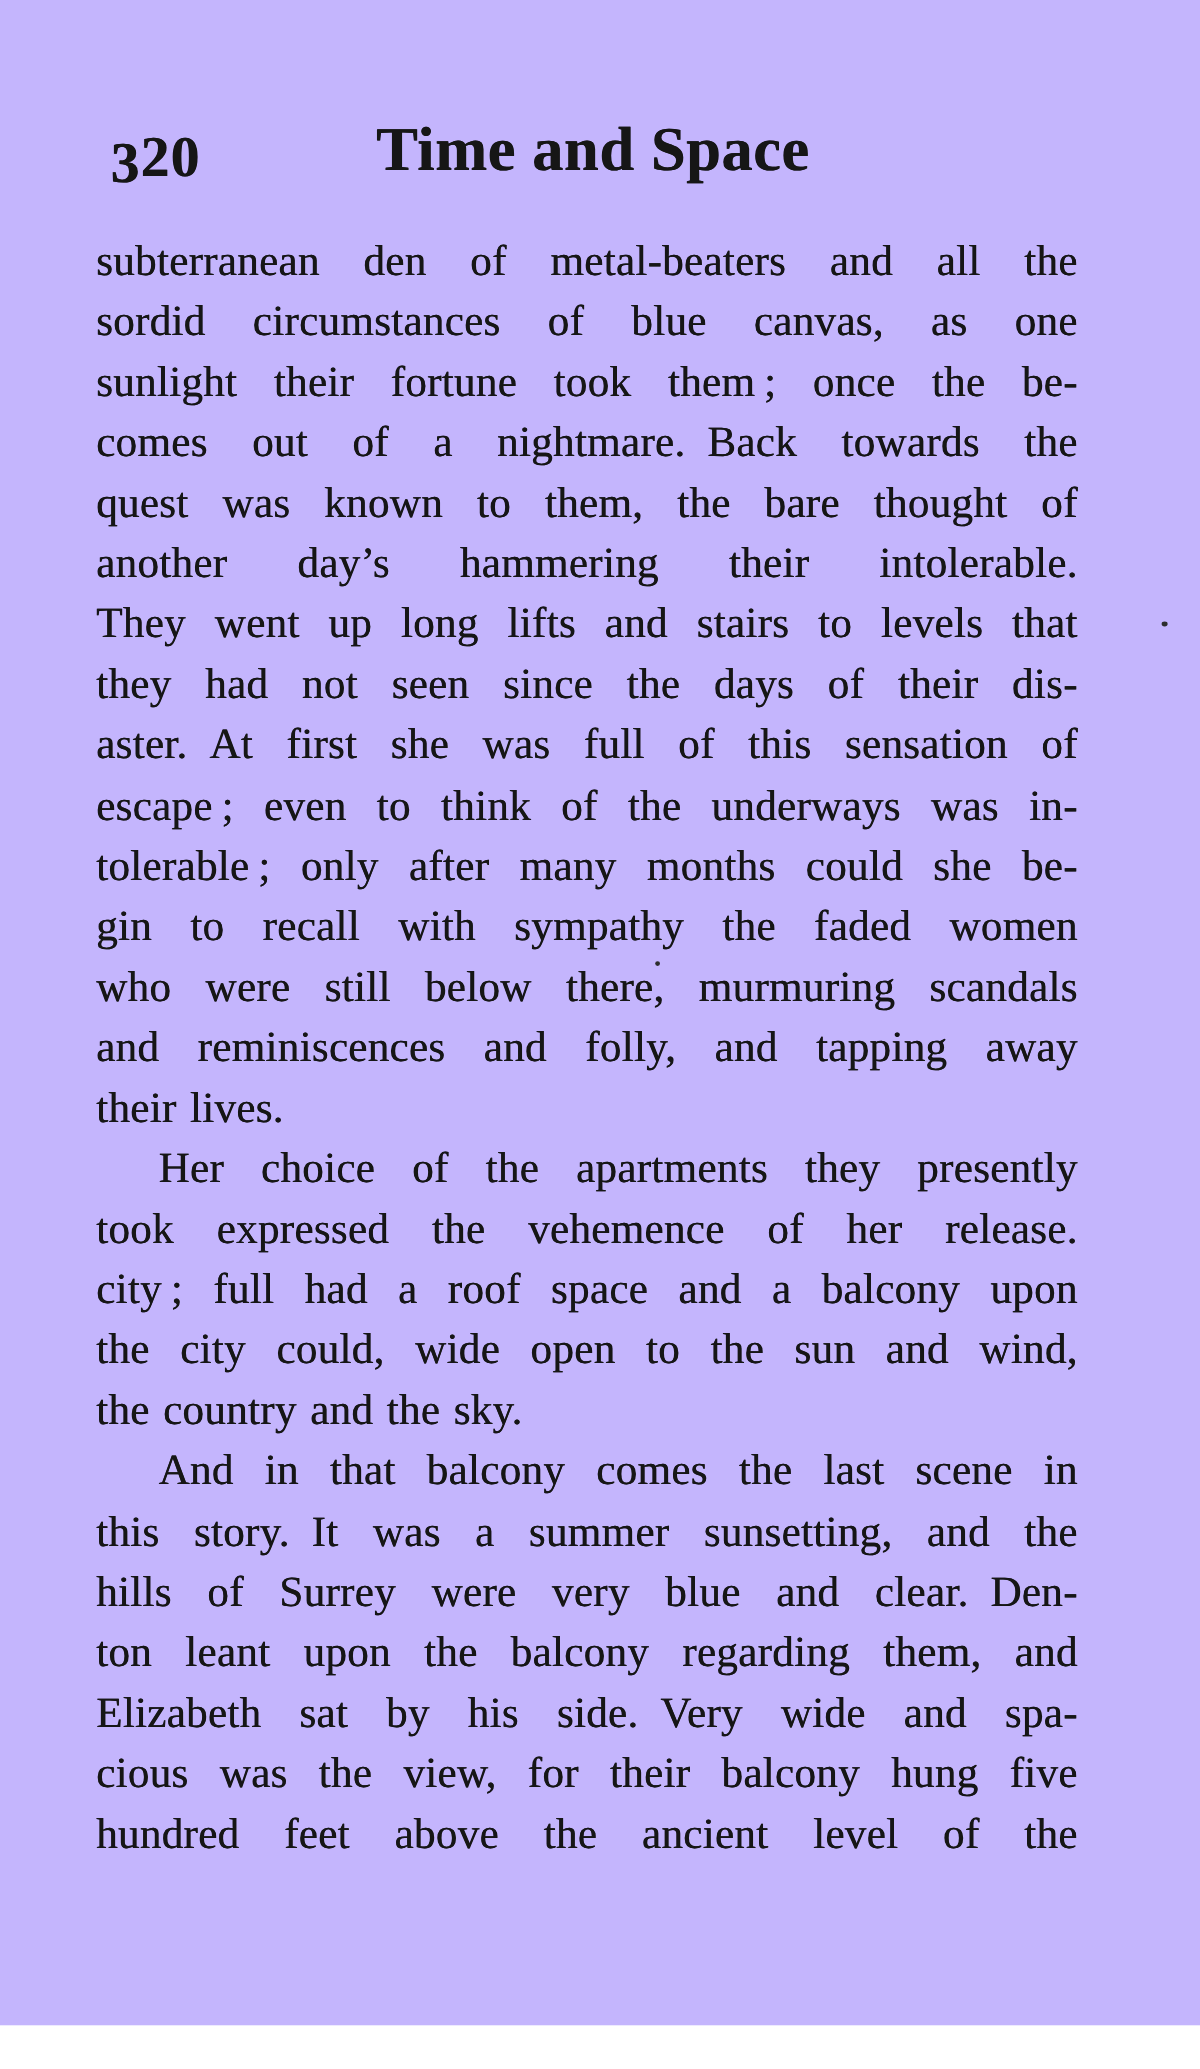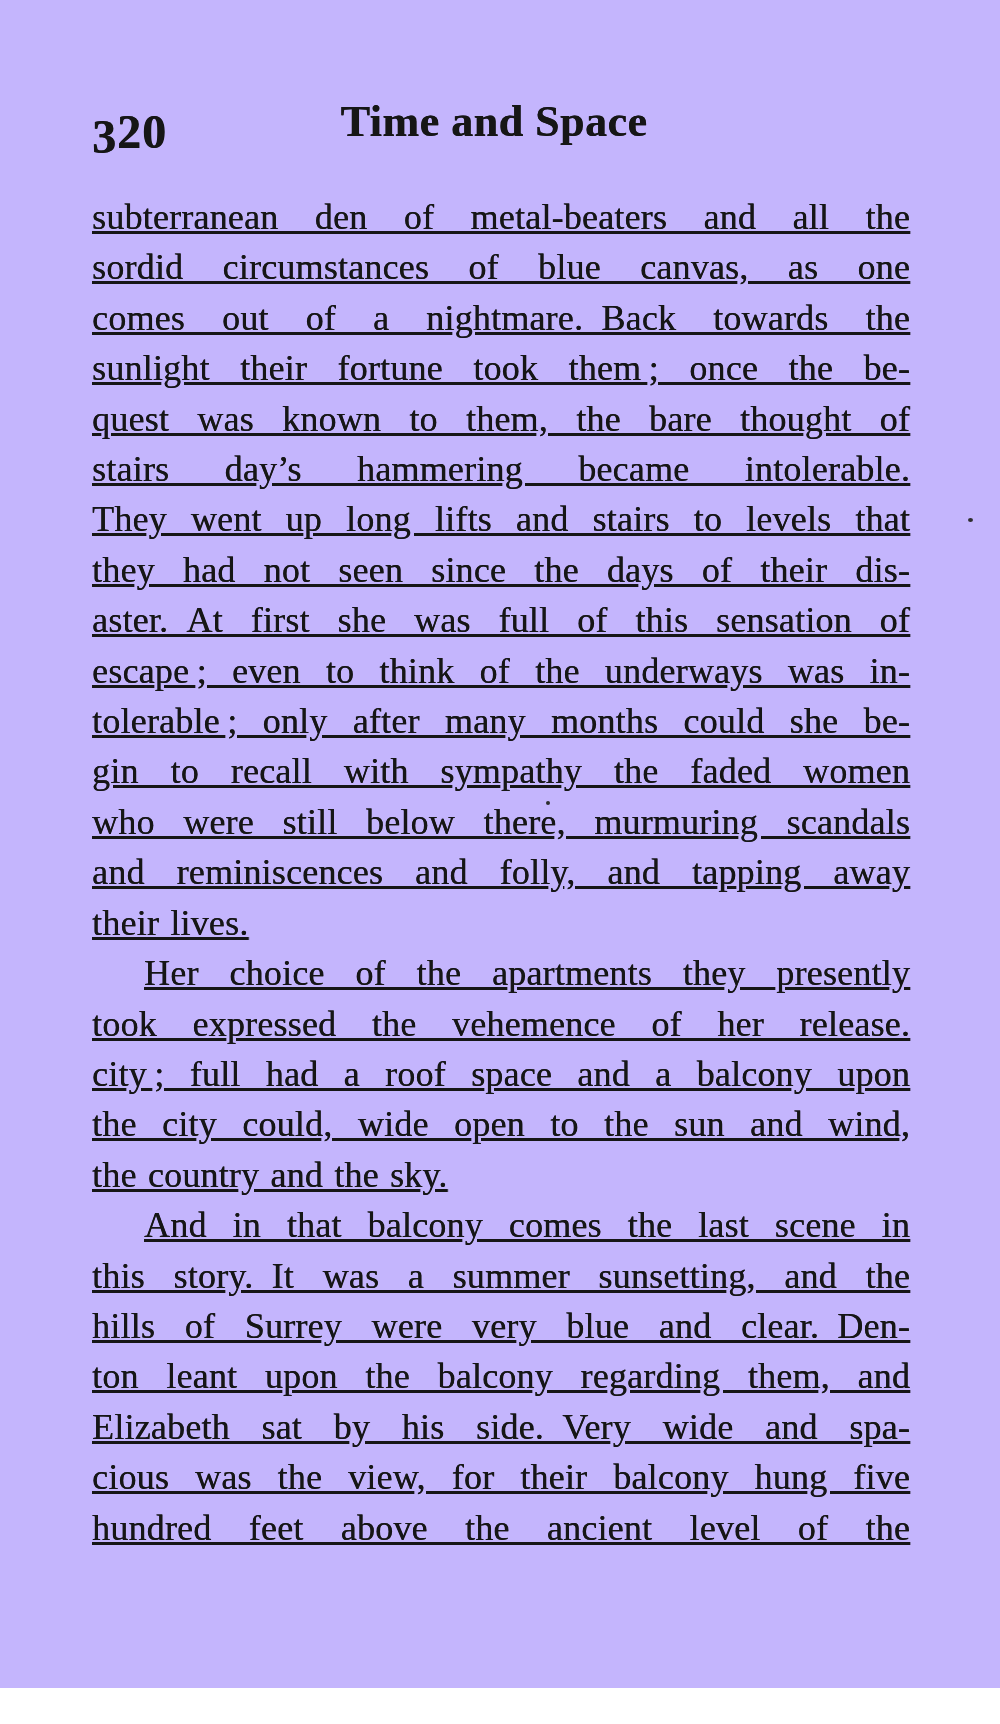--- a/index.html
+++ b/index.html
@@ -27,34 +27,33 @@
     letter-spacing: 1px;
     text-shadow: 0.4px 0 0 currentColor;
   }
   .page-number .d { display: inline-block; }
   .page-number .d-desc { transform: translateY(5px); }
   .running-title {
     position: absolute;
     left: 494px;
     top: 100px;
     transform: translateX(-50%);
-    font-size: 44px;
+    font-size: 52px;
     line-height: 1;
     font-weight: 700;
     letter-spacing: 0.5px;
     white-space: nowrap;
     text-shadow: 0.4px 0 0 currentColor;
   }
   
   .text-block {
     position: absolute;
-    left: 92px;
+    left: 80px;
     top: 192px;
     width: 818px;
-    text-decoration: underline;
   }
   .line {
     font-size: 36px;
     line-height: 50.4px;
     letter-spacing: 0.2px;
     word-spacing: 2px;
     text-align: justify;
     text-align-last: justify;
     text-shadow: 0.35px 0 0 currentColor;
     white-space: normal;
@@ -77,24 +76,24 @@
 
   <div class="page-number">
     <span class="d d-desc">3</span><span class="d">2</span><span class="d">0</span>
   </div>
 
   <div class="running-title">Time and Space</div>
 
   <div class="text-block">
     <div class="line">subterranean den of metal-beaters and all the</div>
     <div class="line">sordid circumstances of blue canvas, as one</div>
+    <div class="line">sunlight their fortune took them ; once the be-</div>
     <div class="line">comes out of a nightmare. Back towards the</div>
-    <div class="line">sunlight their fortune took them ; once the be-</div>
     <div class="line">quest was known to them, the bare thought of</div>
-    <div class="line">stairs day’s hammering became intolerable.</div>
+    <div class="line">another day’s hammering their intolerable.</div>
     <div class="line">They went up long lifts and stairs to levels that</div>
     <div class="line">they had not seen since the days of their dis-</div>
     <div class="line">aster. At first she was full of this sensation of</div>
     <div class="line">escape ; even to think of the underways was in-</div>
     <div class="line">tolerable ; only after many months could she be-</div>
     <div class="line">gin to recall with sympathy the faded women</div>
     <div class="line">who were still below there, murmuring scandals</div>
     <div class="line">and reminiscences and folly, and tapping away</div>
     <div class="line para-end">their lives.</div>
 

